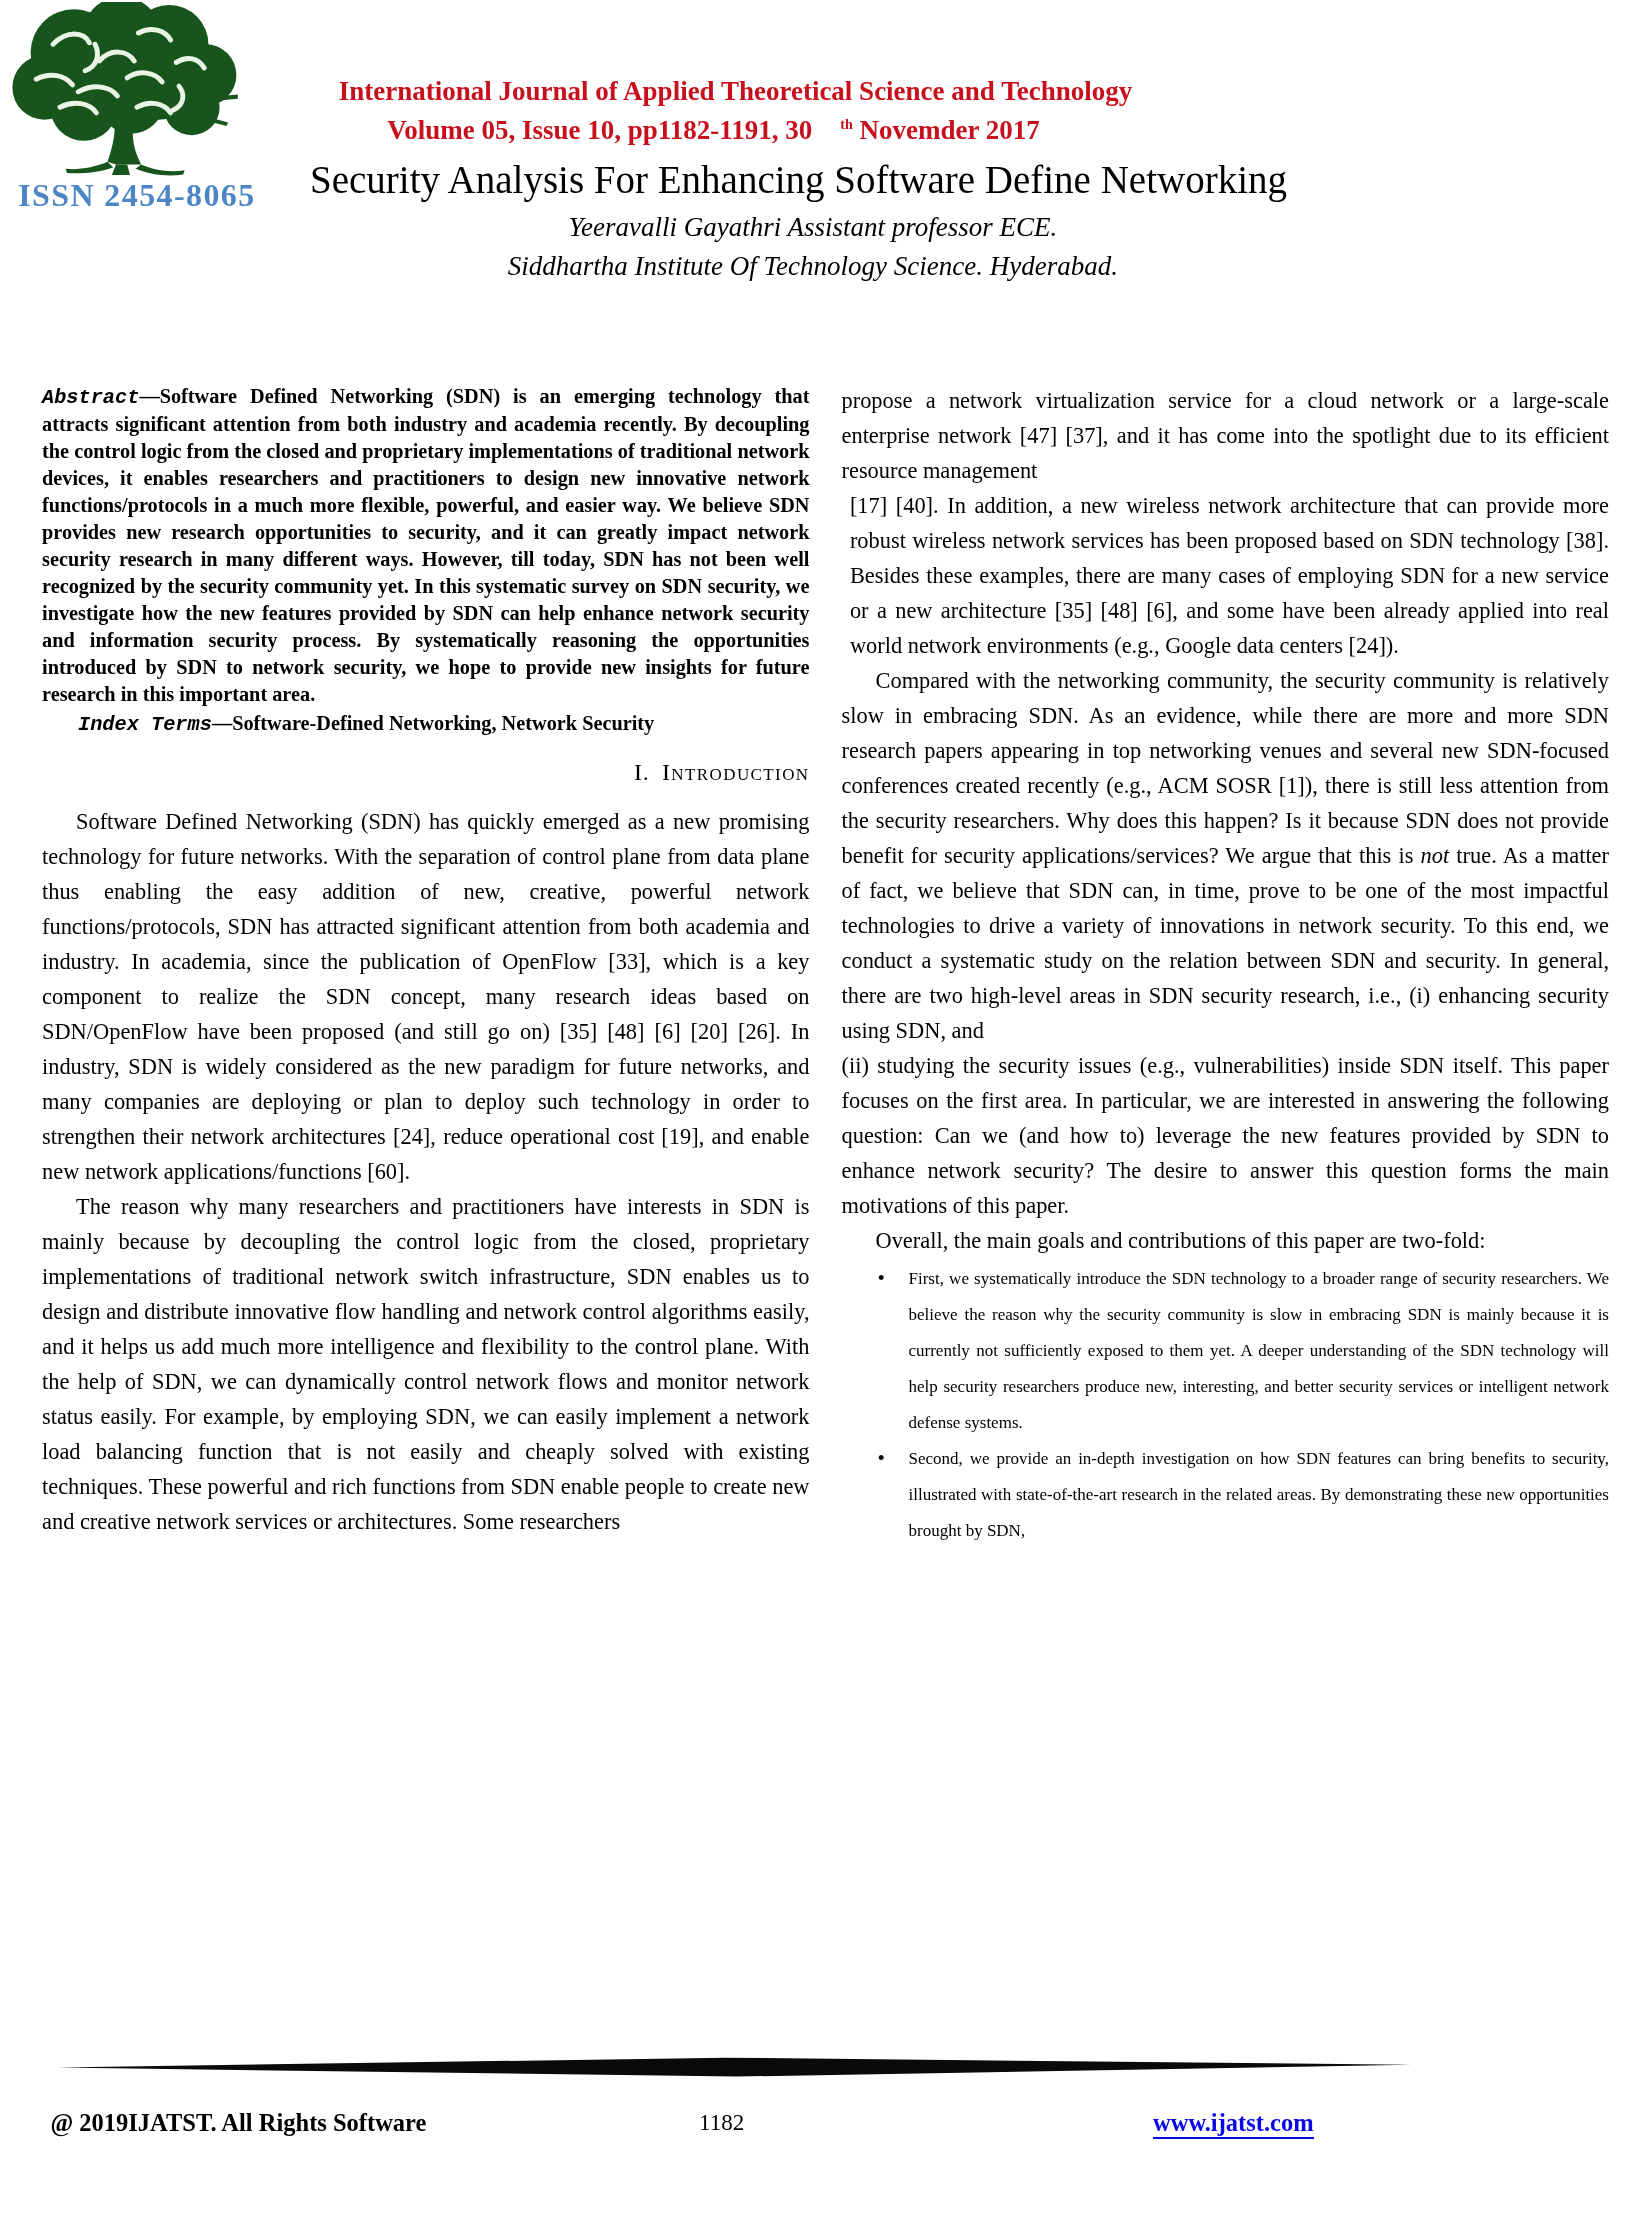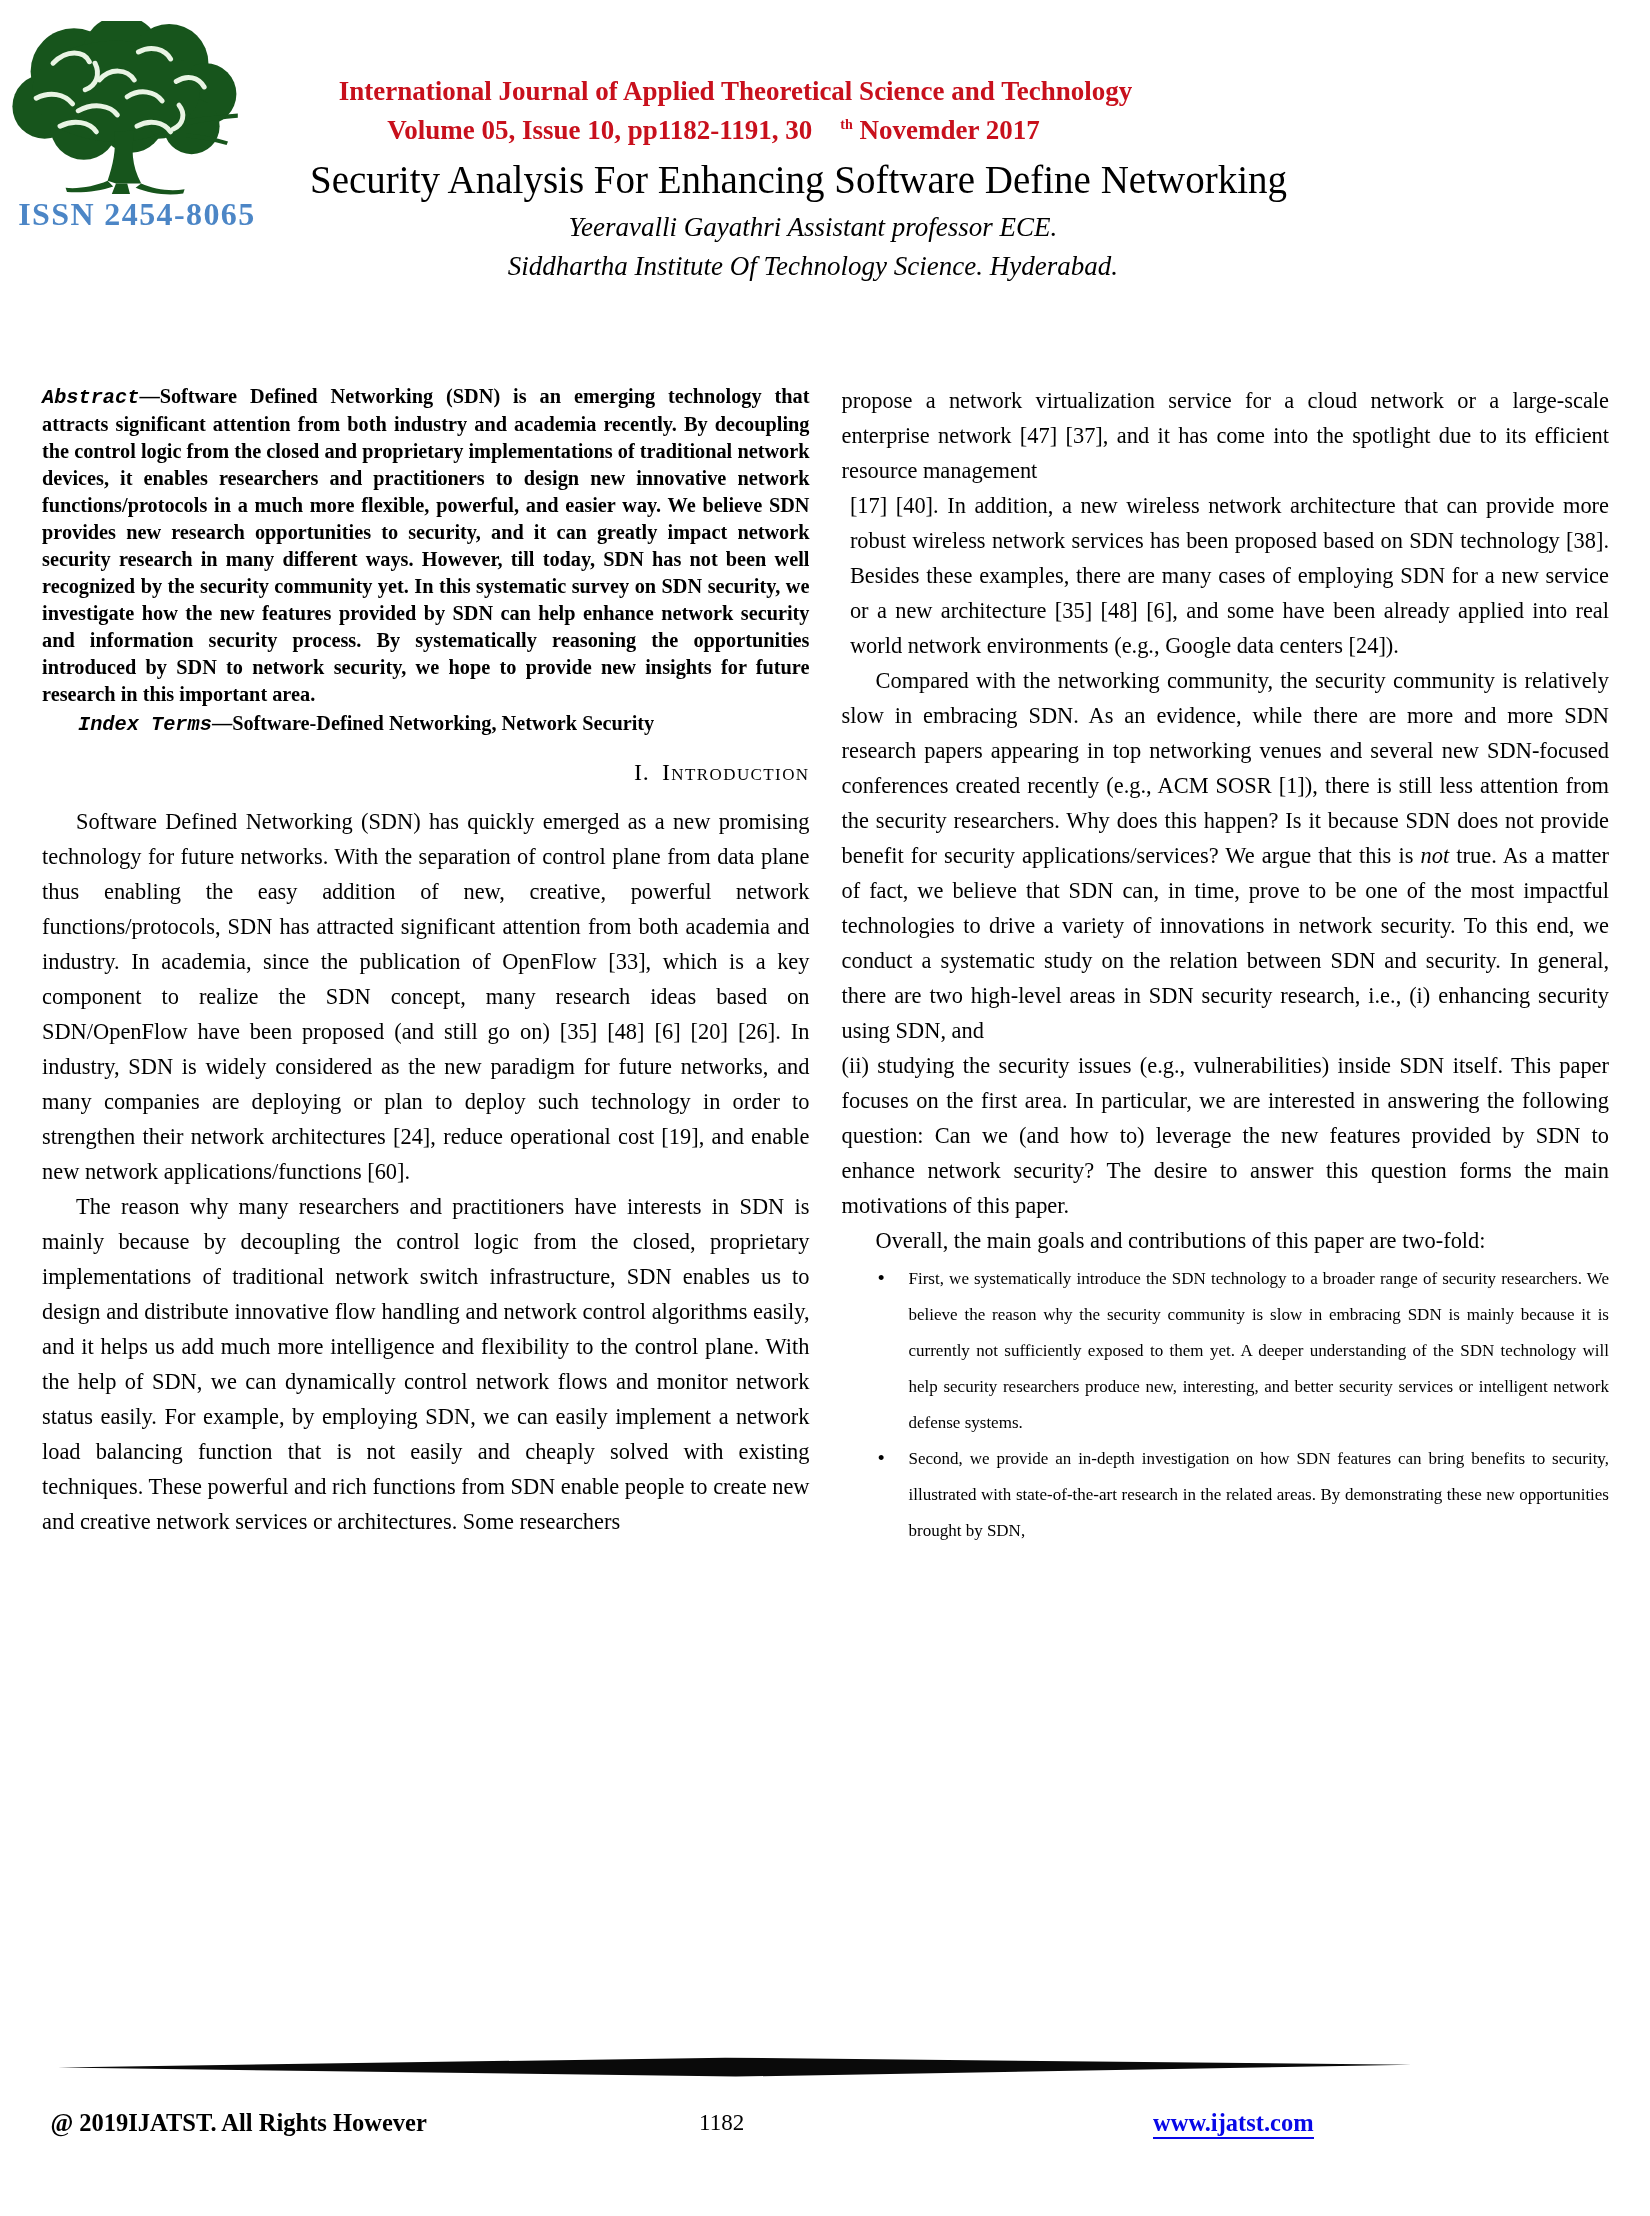--- a/index.html
+++ b/index.html
@@ -9,21 +9,21 @@
     --tree-green:#17551c;
     --ink:#000000;
   }
   *{margin:0;padding:0;box-sizing:border-box;}
   html,body{background:#ffffff;}
   body{
     width:1651px;height:2216px;position:relative;overflow:hidden;
     font-family:"Liberation Serif","DejaVu Serif",serif;color:var(--ink);
   }
   
-  .logo{position:absolute;top:21px;left:11.2px;width:294px;}
+  .logo{position:absolute;top:2px;left:11.2px;width:294px;}
   .logo svg{display:block;}
   .issn{
     margin-top:1.4px;margin-left:7px;
     font-size:32px;font-weight:bold;color:var(--issn-blue);letter-spacing:1.4px;
     font-family:"Liberation Serif","DejaVu Serif",serif;
   }
   
   .header{padding-top:72px;text-align:center;}
   .journal-line{
     font-size:27px;font-weight:bold;color:var(--accent-red);
@@ -156,20 +156,20 @@
       </ul>
     </section>
 
   </div>
 
   <div class="footer">
     <svg class="divider" width="1384" height="21" viewBox="0 0 1975 30" aria-hidden="true">
       <polygon points="22,15 975,1 1955,11 990,28" fill="#0a0a0a"></polygon>
     </svg>
     <div class="footer-row">
-      <span class="copyright">@ 2019IJATST. All Rights However</span>
+      <span class="copyright">@ 2019IJATST. All Rights Software</span>
       <span class="pageno">1182</span>
       <a class="site">www.ijatst.com</a>
     </div>
   </div>
 
 </div>
 
 
 </body></html>

